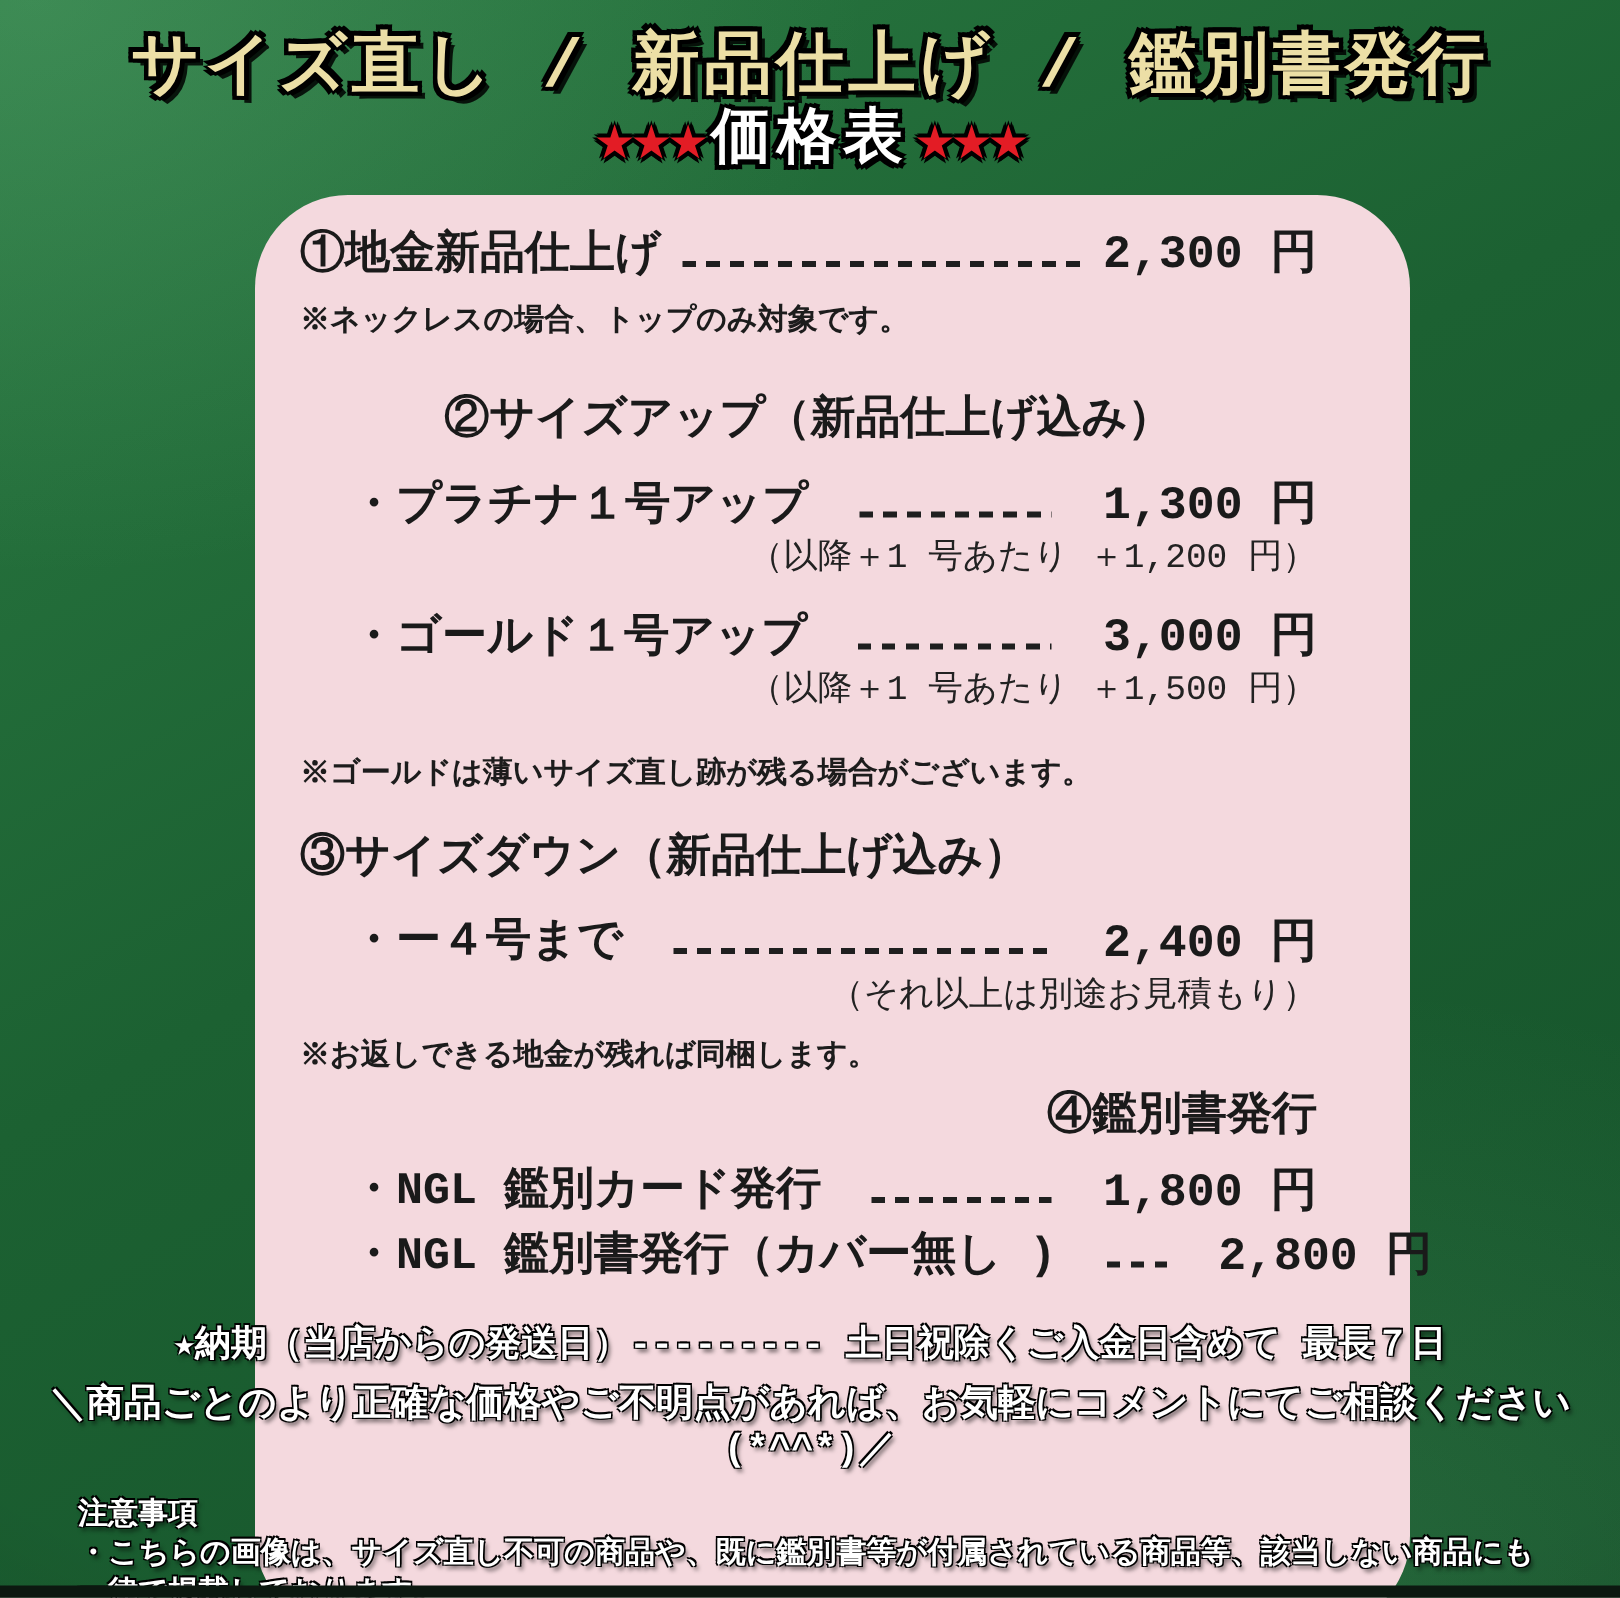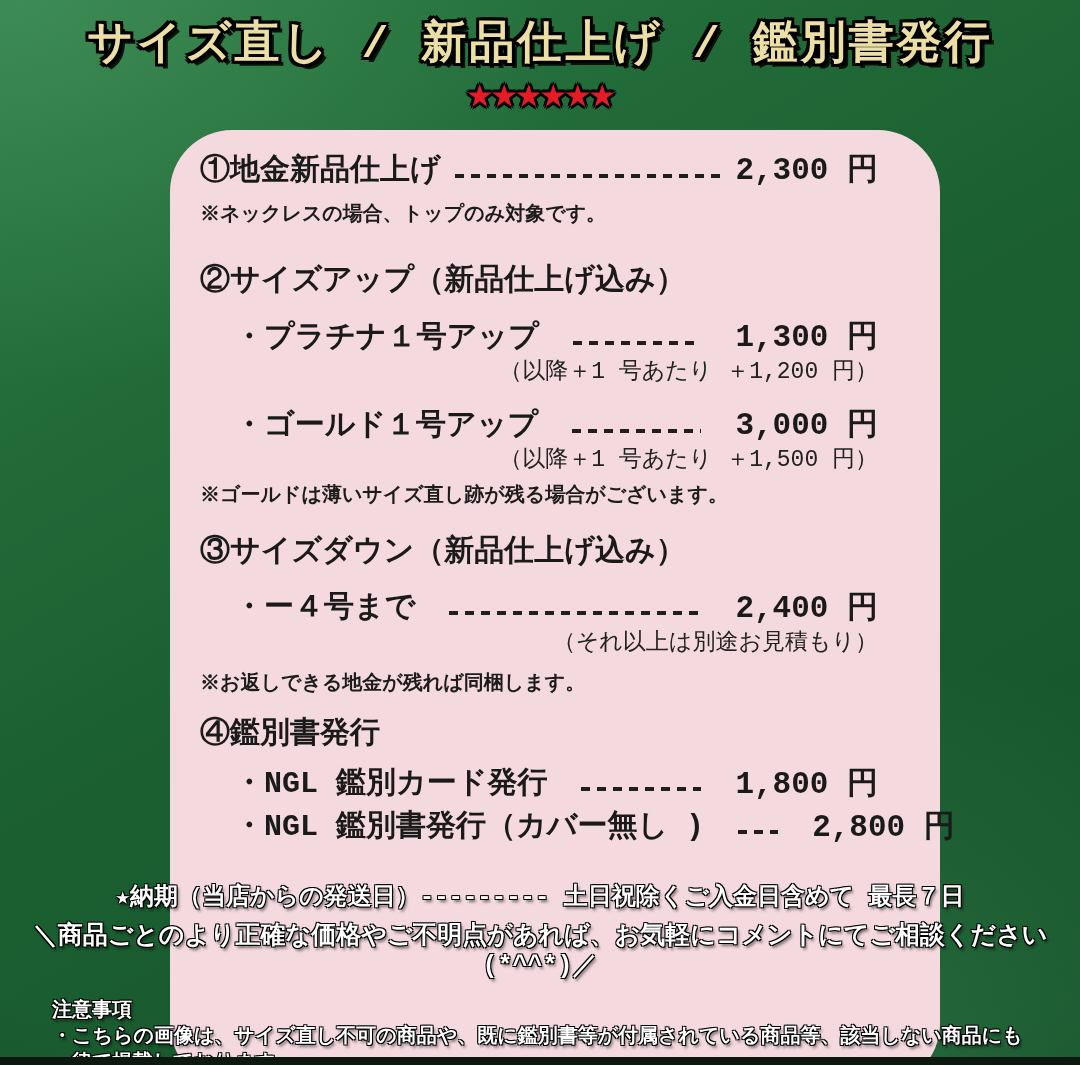--- a/index.html
+++ b/index.html
@@ -60,26 +60,26 @@
     margin:10px 14px 0 14px;
     background:repeating-linear-gradient(90deg, #1f1f1f 0 9px, transparent 9px 16px);
   }
   .price { font-size:31px; font-weight:bold; white-space:nowrap; line-height:1.2; }
   .sec-heading { font-size:30px; font-weight:bold; line-height:1.2; }
   .item-row { padding-left:34px;gap:20px; }
   .item-sub { text-align:right; font-size:23px; line-height:1.2; margin-top:3px; color:#222; }
   .sec-note { text-align:left; font-size:20px; font-weight:bold; line-height:1.2; color:#1c1c1c; }
 
   .mt-note1 { margin-top:14px; }
-  .mt-sec2  { margin-top:36px; }
+  .mt-sec2  { margin-top:36px;text-align:center; }
   .mt-item  { margin-top:20px; }
-  .mt-note2 { margin-top:9px; }
+  .mt-note2 { margin-top:30px; }
   .mt-sec3  { margin-top:26px; }
   .mt-note3 { margin-top:14px; }
-  .mt-sec4  { margin-top:20px;  }
+  .mt-sec4  { margin-top:10px;text-align:right;  }
   .mt-ngl1  { margin-top:14px; }
   .mt-ngl2  { margin-top:6px;  }
 
   
   .footer { position:absolute; top:884px; left:0; right:0; color:#ffffff; }
   .outline-thin {
     text-shadow:
       -1px -1px 0 #000, 1px -1px 0 #000, -1px 1px 0 #000, 1px 1px 0 #000,
       2px 3px 3px rgba(0,0,0,0.55);
   }
@@ -92,20 +92,21 @@
 </style>
 </head>
 <body>
 
 <div class="canvas">
 
   <header class="title-block">
     <h1 class="main-title">サイズ直し / 新品仕上げ / 鑑別書発行</h1>
     <div class="subtitle">
       <span class="stars">★★★</span>
+      <span class="subtitle-label">価格表</span>
       <span class="stars">★★★</span>
     </div>
   </header>
 
   <section class="price-panel">
 
     <div class="row">
       <span class="row-label">①地金新品仕上げ</span>
       <span class="leader"></span>
       <span class="price">2,300 円</span>

